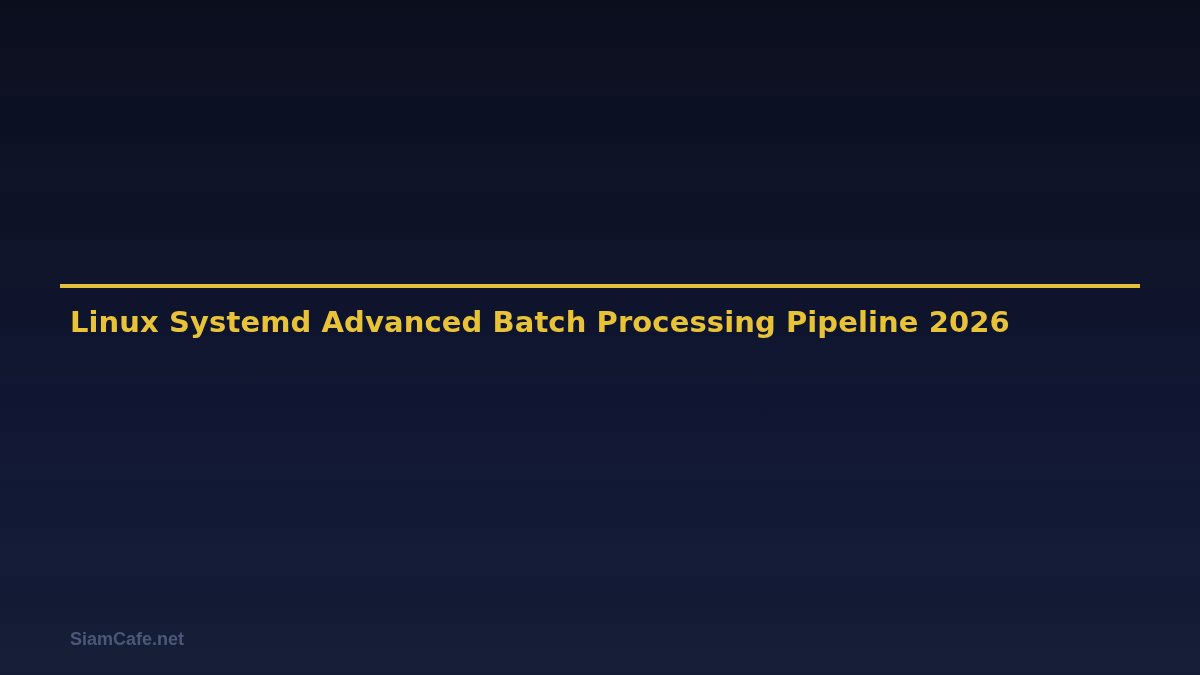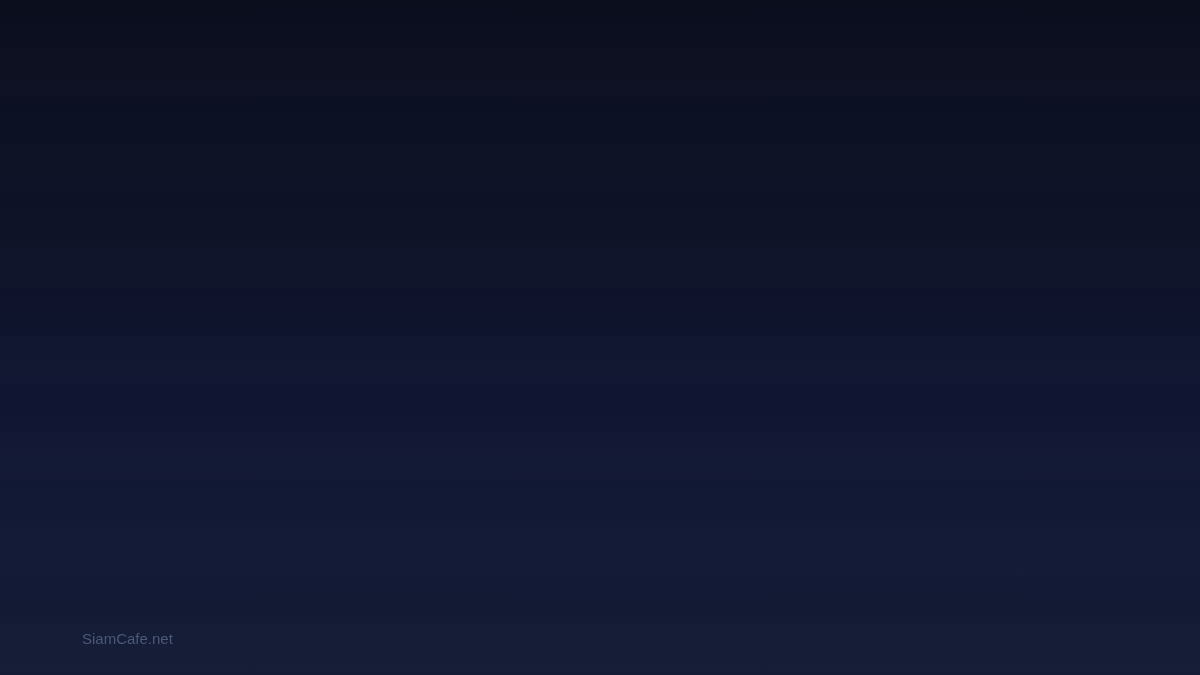--- a/index.html
+++ b/index.html
@@ -74,31 +74,35 @@
     font-weight: bold;
     line-height: 34px;
     letter-spacing: 0.1px;
     color: #e9c337;
     white-space: nowrap;
   }
 
   
   .footer-brand {
     position: absolute;
-    left: 82px;
+    left: 70px;
     top: 630px;
     font-family: "Liberation Sans", sans-serif;
-    font-size: 15px;
-    font-weight: normal;
+    font-size: 18px;
+    font-weight: bold;
     line-height: 18px;
     color: #4b5878;
     z-index: 2;
   }
 </style>
 </head>
 <body>
 
 <div id="slide">
 
+  <div class="title-block">
+    <div class="accent-rule"></div>
+    <h1 class="slide-title">Linux Systemd Advanced Batch Processing Pipeline 2026</h1>
+  </div>
 
   <div class="footer-brand">SiamCafe.net</div>
 
 </div>
 
 </body></html>

